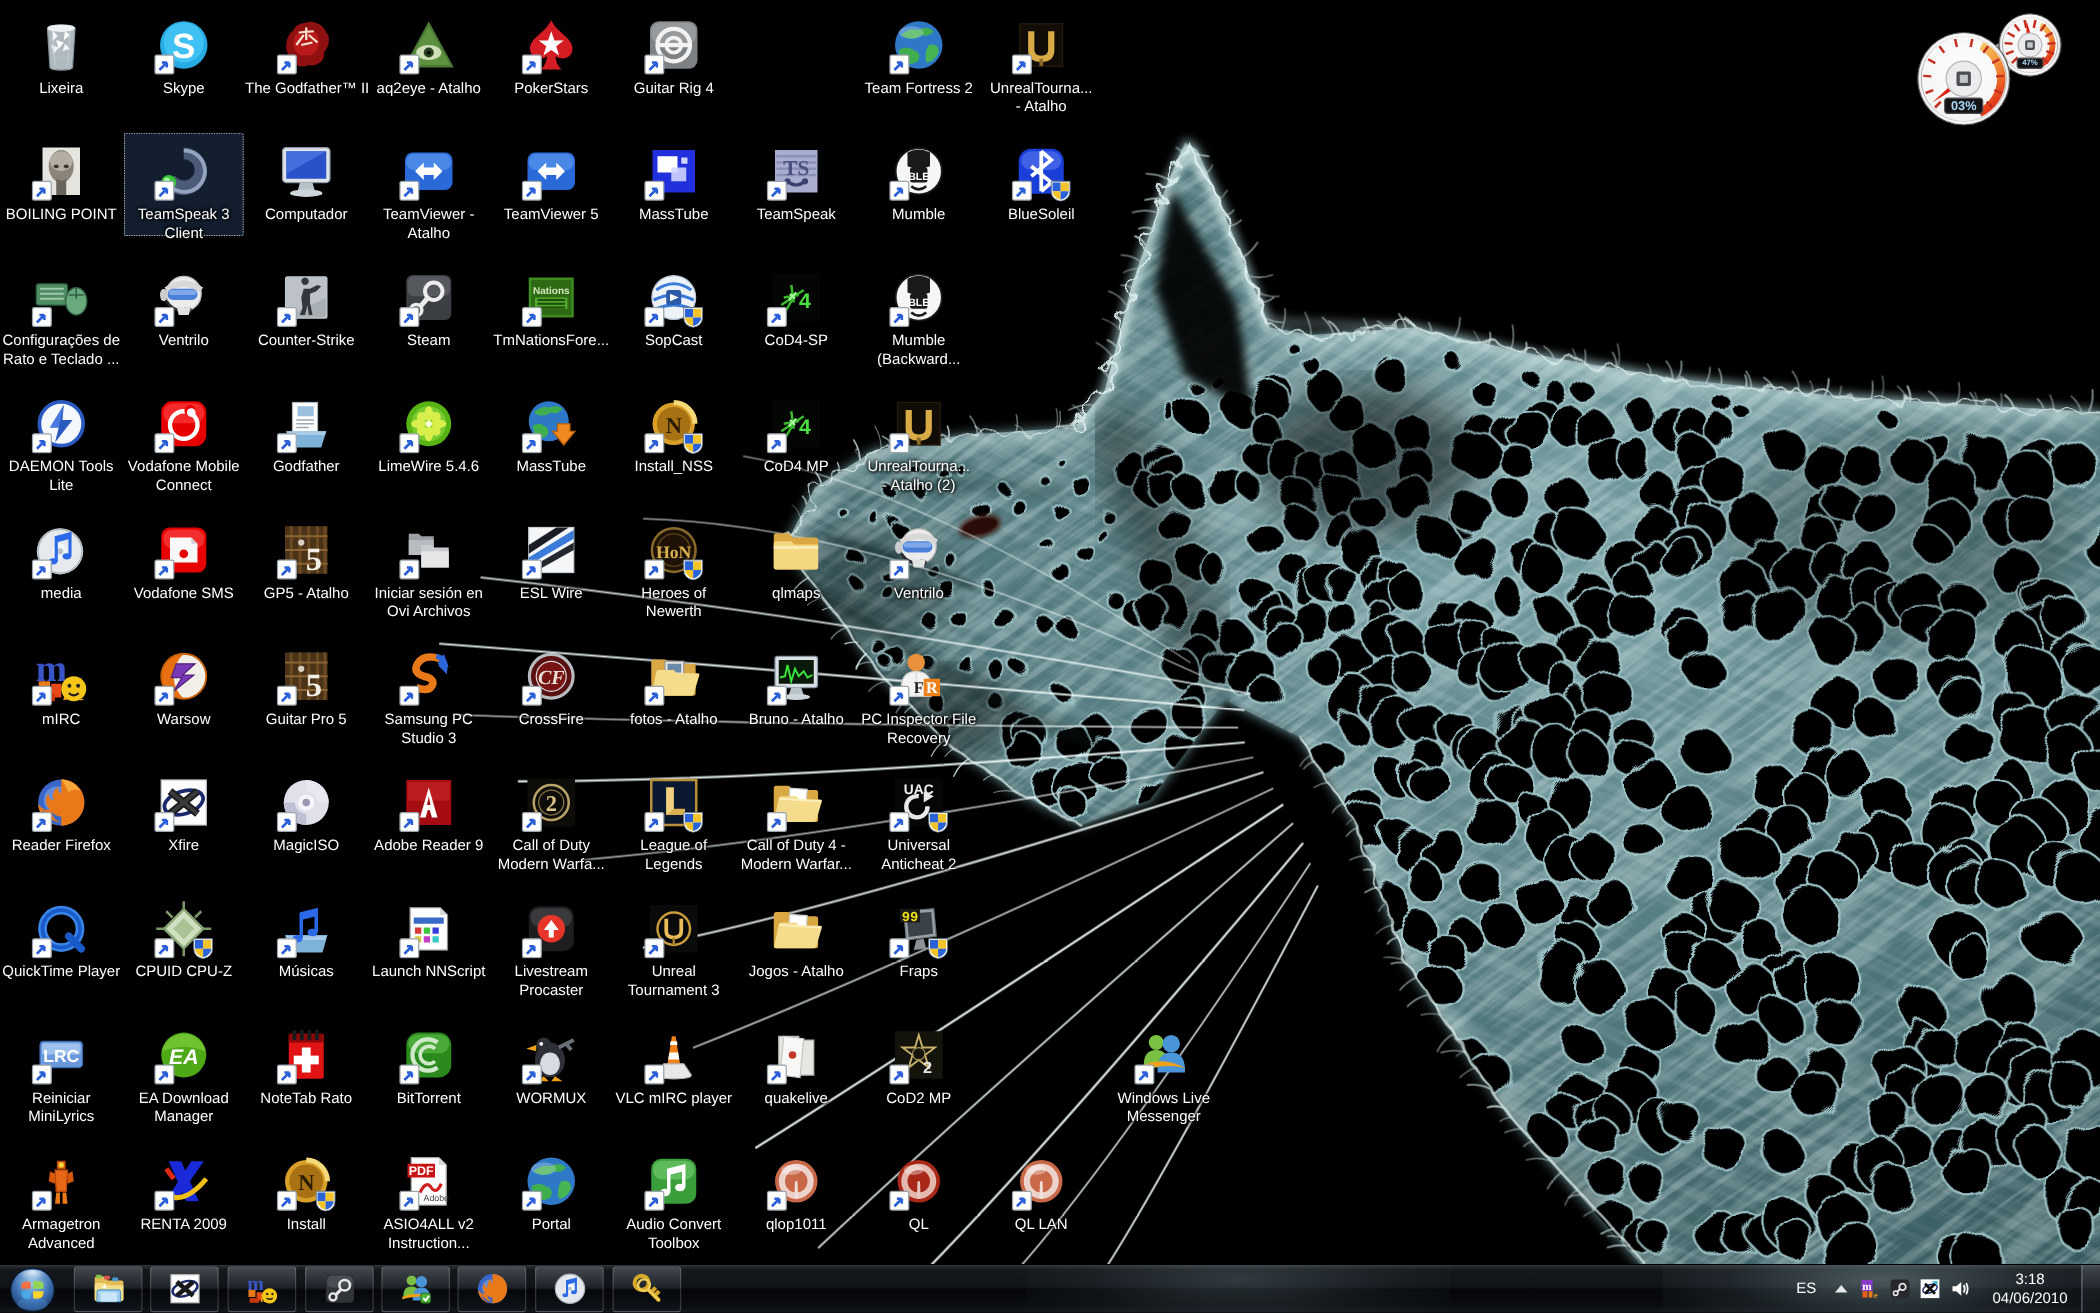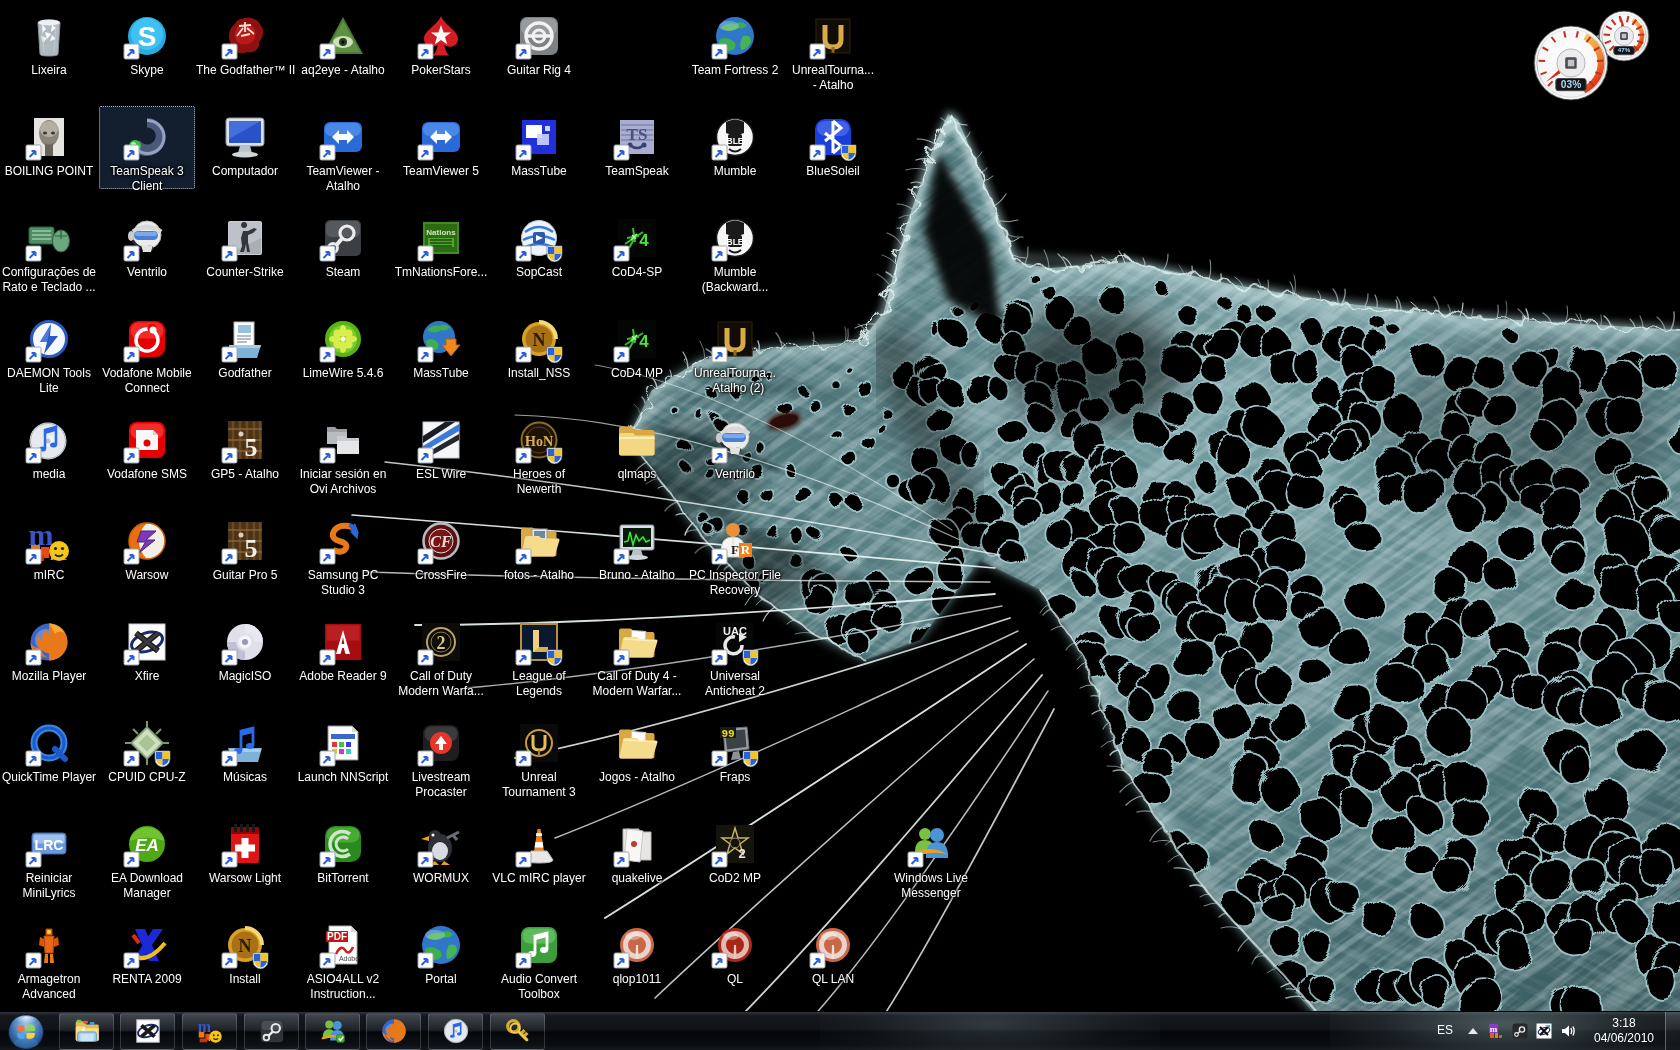--- a/index.html
+++ b/index.html
@@ -1301,21 +1301,21 @@
     </div>
     <div class="dico" style="left:0px;top:618px">
       <svg width="48" height="48" viewBox="0 0 48 48">
         <circle cx="24" cy="24" r="18.5" fill="#3a66c8"></circle>
 <circle cx="21" cy="22" r="11" fill="#6e96e0" opacity="0.8"></circle>
 <path d="M24 5.5 C35 5.5 42.5 14 42.5 24 C42.5 34.5 34 42.5 24 42.5 C14 42.5 6 35 5.5 25 C8 29 12 30.5 15 29.5 C11 26 10.5 20 14 16.5 C13.5 20 15.5 22 18 22 C16 18 18 13 22 11.5 C21 14 22 16 24.5 17 C28.5 18.5 30 22 28.5 25.5 C31.5 25 33 22.5 32.5 19.5 C36 23.5 35 30 30.5 33 C26 36.5 19.5 35.5 16.5 31.5 C17 36 20 39 24 39.5 C17 40 10.5 35 9.5 28 C9 36 16 42.5 24 42.5 Z" fill="#e87818"></path>
 <path d="M24 5.5 C30 5.5 36 9 39.5 15 C36 13 32 13.5 30 16 C28 12 26 8 24 5.5 Z" fill="#f8a838"></path>
         <rect x="1" y="32" width="15" height="15" rx="1.5" fill="#fff" stroke="#9aa4ac" stroke-width="1"></rect>
         <path d="M4.5 44 L10.5 38 M10.5 38 L6.5 38 M10.5 38 L10.5 42" stroke="#2a5fd8" stroke-width="2" fill="none"></path>
       </svg>
-      <div class="lbl">Mozilla Player</div>
+      <div class="lbl">Reader Firefox</div>
     </div>
     <div class="dico" style="left:98px;top:618px">
       <svg width="48" height="48" viewBox="0 0 48 48">
         <rect x="6" y="6" width="36" height="36" fill="#fcfcfc" stroke="#c8ccd0"></rect>
 <ellipse cx="24" cy="24" rx="16" ry="9" fill="none" stroke="#1a2a6a" stroke-width="3" transform="rotate(-18 24 24)"></ellipse>
 <path d="M13 15 L35 33 M35 15 L13 33" stroke="#1a1a1a" stroke-width="6"></path>
 <path d="M13 15 L35 33 M35 15 L13 33" stroke="#3a3a3a" stroke-width="3"></path>
         <rect x="1" y="32" width="15" height="15" rx="1.5" fill="#fff" stroke="#9aa4ac" stroke-width="1"></rect>
         <path d="M4.5 44 L10.5 38 M10.5 38 L6.5 38 M10.5 38 L10.5 42" stroke="#2a5fd8" stroke-width="2" fill="none"></path>
       </svg>
@@ -1531,21 +1531,21 @@
           <rect x="13" y="4" width="3" height="8"></rect>
           <rect x="19" y="4" width="3" height="8"></rect>
           <rect x="25" y="4" width="3" height="8"></rect>
           <rect x="31" y="4" width="3" height="8"></rect>
         </g>
 <rect x="20.5" y="18" width="7" height="20" fill="#fff"></rect>
         <rect x="14" y="24.5" width="20" height="7" fill="#fff"></rect>
         <rect x="1" y="32" width="15" height="15" rx="1.5" fill="#fff" stroke="#9aa4ac" stroke-width="1"></rect>
         <path d="M4.5 44 L10.5 38 M10.5 38 L6.5 38 M10.5 38 L10.5 42" stroke="#2a5fd8" stroke-width="2" fill="none"></path>
       </svg>
-      <div class="lbl">Warsow Light</div>
+      <div class="lbl">NoteTab Rato</div>
     </div>
     <div class="dico" style="left:294px;top:820px">
       <svg width="48" height="48" viewBox="0 0 48 48">
         <rect x="6" y="6" width="36" height="36" rx="10" fill="#2a8a1e"></rect>
 <rect x="7.5" y="7.5" width="33" height="15" rx="8" fill="#52b23e" opacity="0.8"></rect>
 <path d="M31 14 A12.5 12.5 0 1 0 31 34" stroke="#cfe8c8" stroke-width="3.5" fill="none"></path>
 <path d="M29 19 A7 7 0 1 0 29 29" stroke="#cfe8c8" stroke-width="3" fill="none"></path>
         <rect x="1" y="32" width="15" height="15" rx="1.5" fill="#fff" stroke="#9aa4ac" stroke-width="1"></rect>
         <path d="M4.5 44 L10.5 38 M10.5 38 L6.5 38 M10.5 38 L10.5 42" stroke="#2a5fd8" stroke-width="2" fill="none"></path>
       </svg>

